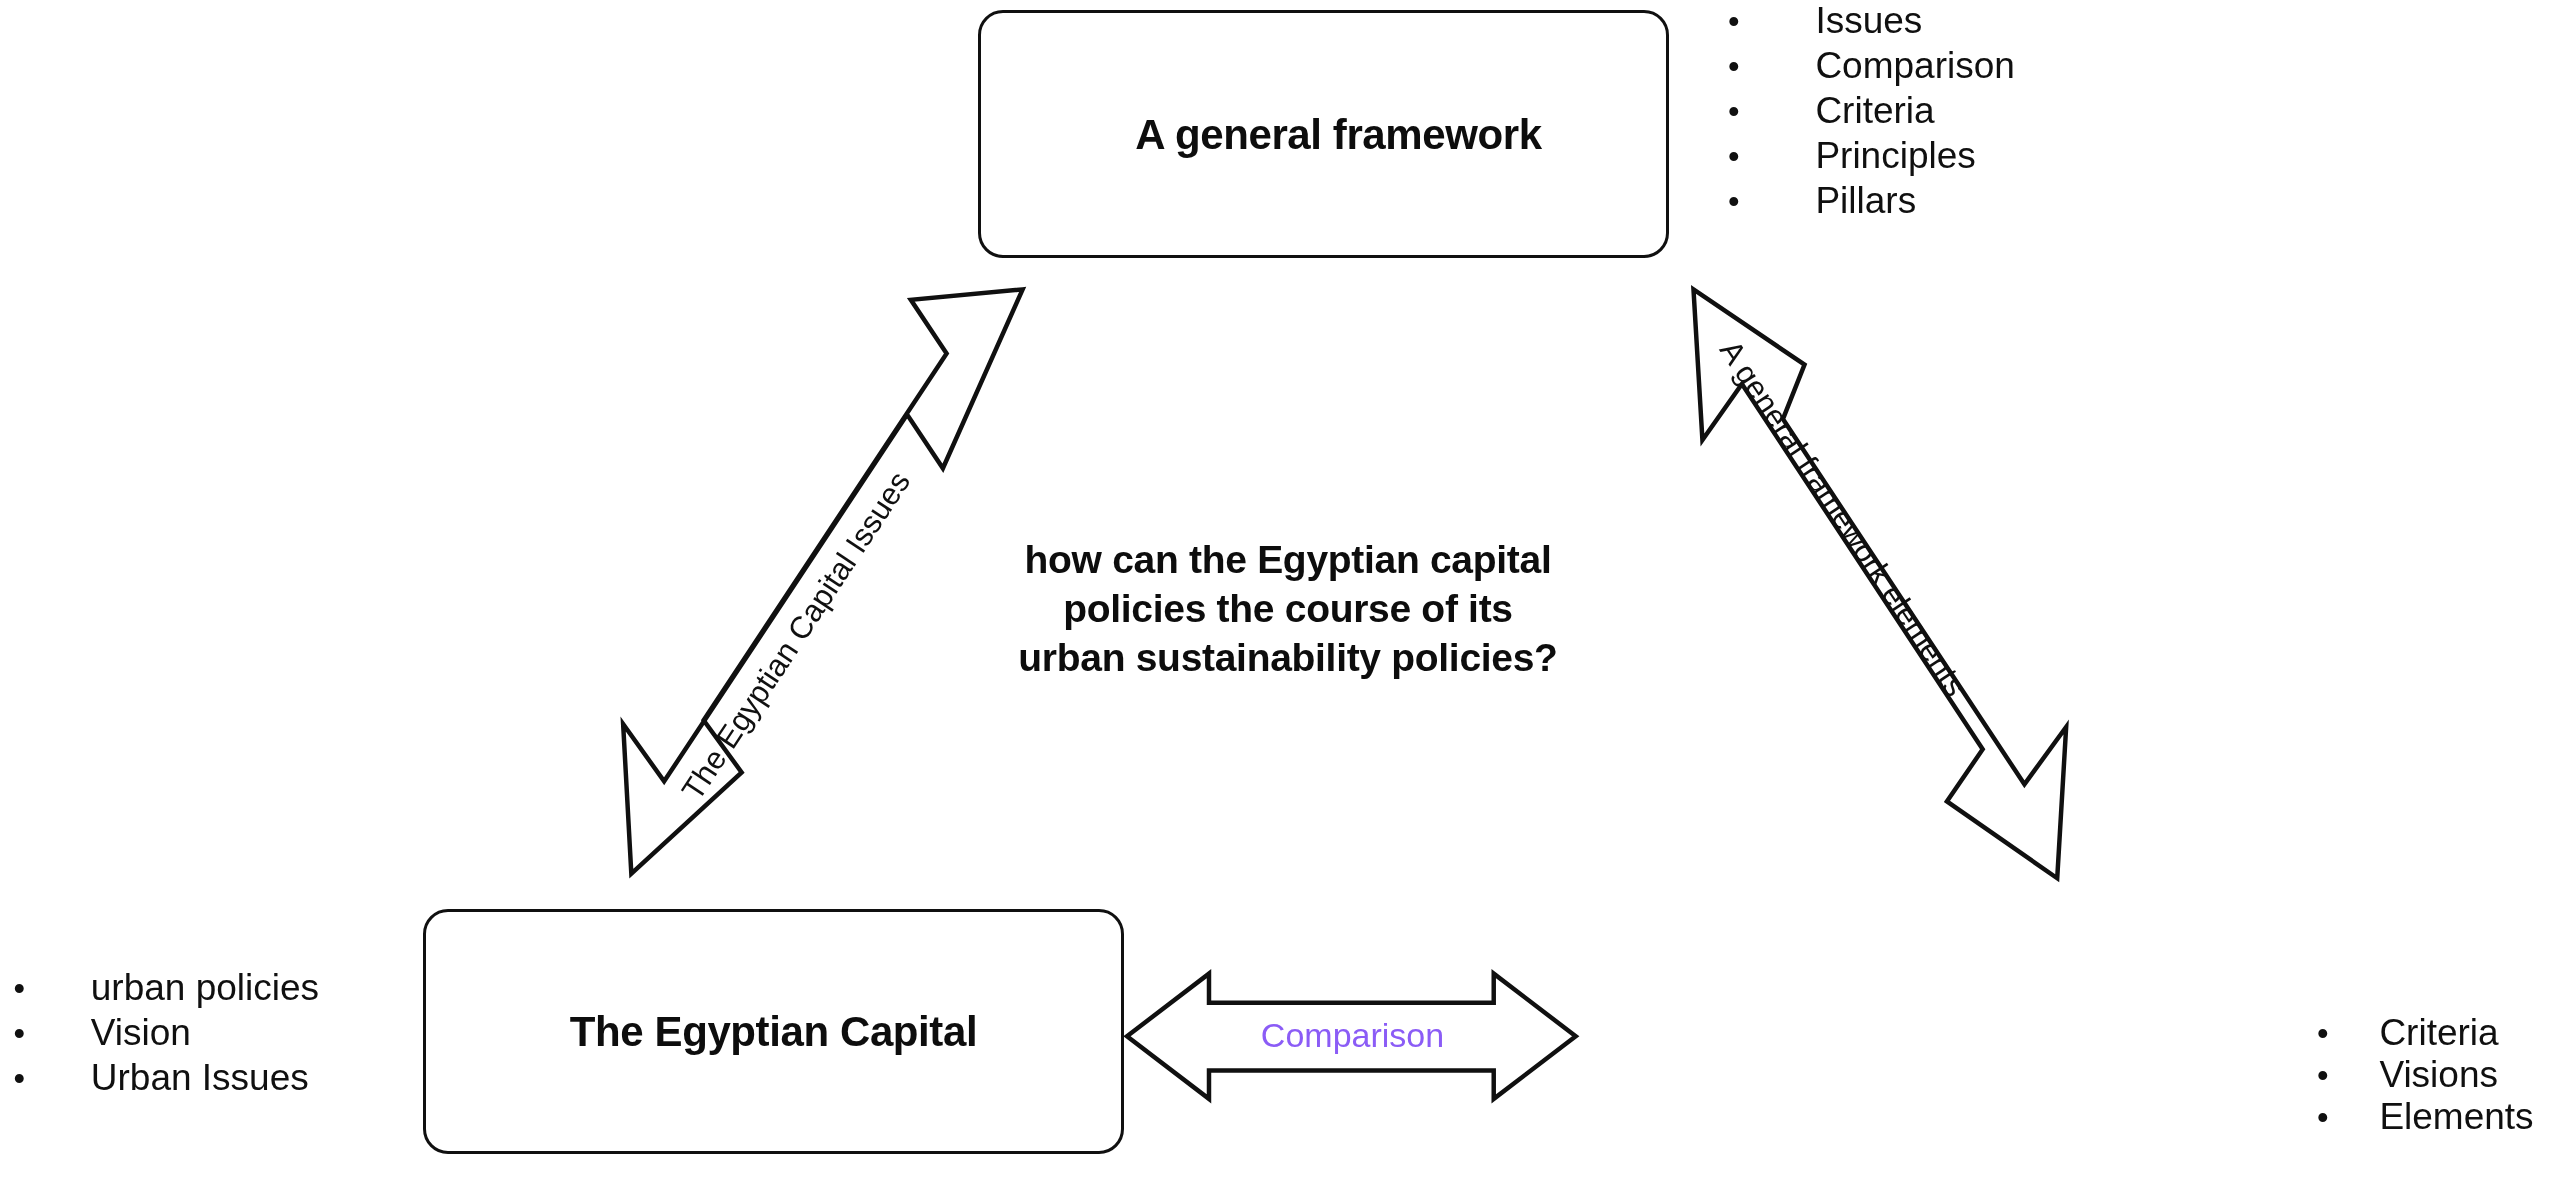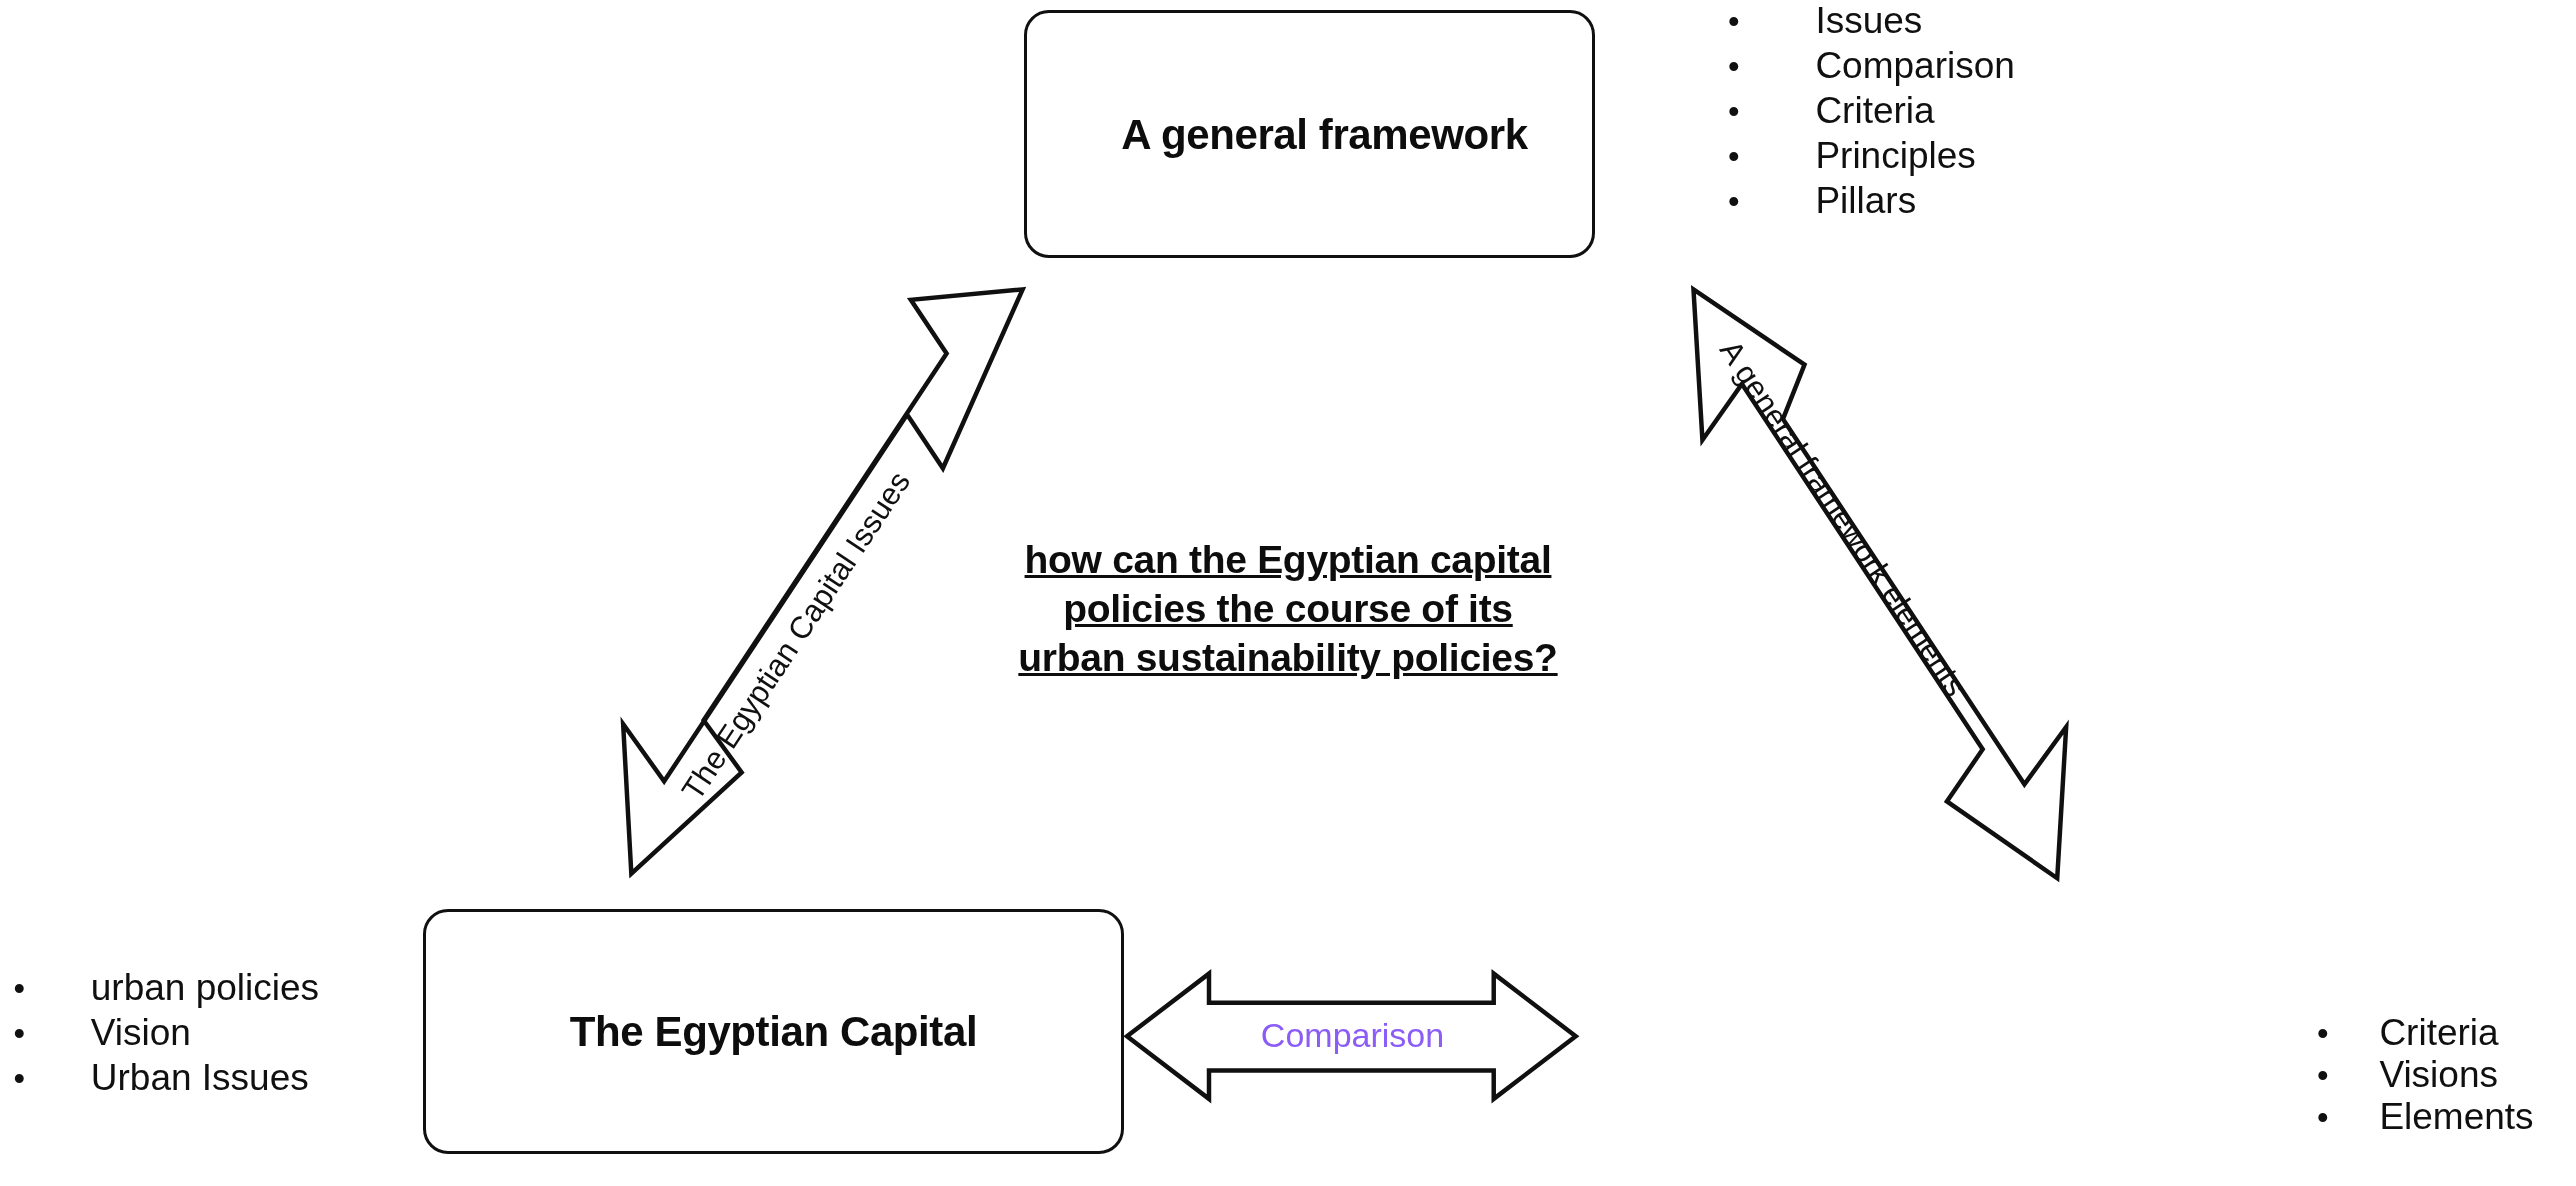--- a/index.html
+++ b/index.html
@@ -41,22 +41,22 @@
   .node-label {
     font-weight: 700;
     font-size: 42px;
     letter-spacing: -0.4px;
     color: #0d0d0d;
     text-align: center;
     line-height: 1.12;
     white-space: nowrap;
   }
   #box-framework {
-    left: 1024px; top: 10.4px;
-    width: 571px; height: 248px; padding-left: 30px;
+    left: 978px; top: 10.4px;
+    width: 691px; height: 248px; padding-left: 30px;
   }
   #box-egyptian-capital {
     left: 423px; top: 909px;
     width: 701px; height: 245px;
   }
   #box-practices {
     left: 1579px; top: 905px;
     width: 704px; height: 261px;
   }
   
@@ -107,21 +107,21 @@
     left: 960px;
     top: 535px;
     width: 656px;
     text-align: center;
     font-weight: 700;
     font-size: 39px;
     line-height: 1.26;
     letter-spacing: -0.3px;
     color: #0d0d0d;
   }
-  #center-question .q-line { display: block; text-decoration: underline; }
+  #center-question .q-line { display: block; }
 
   
   .arrow-label {
     position: absolute;
     font-size: 31px;
     color: #101010;
     white-space: nowrap;
     transform-origin: 0 0;
   }
   #label-left-arrow {

